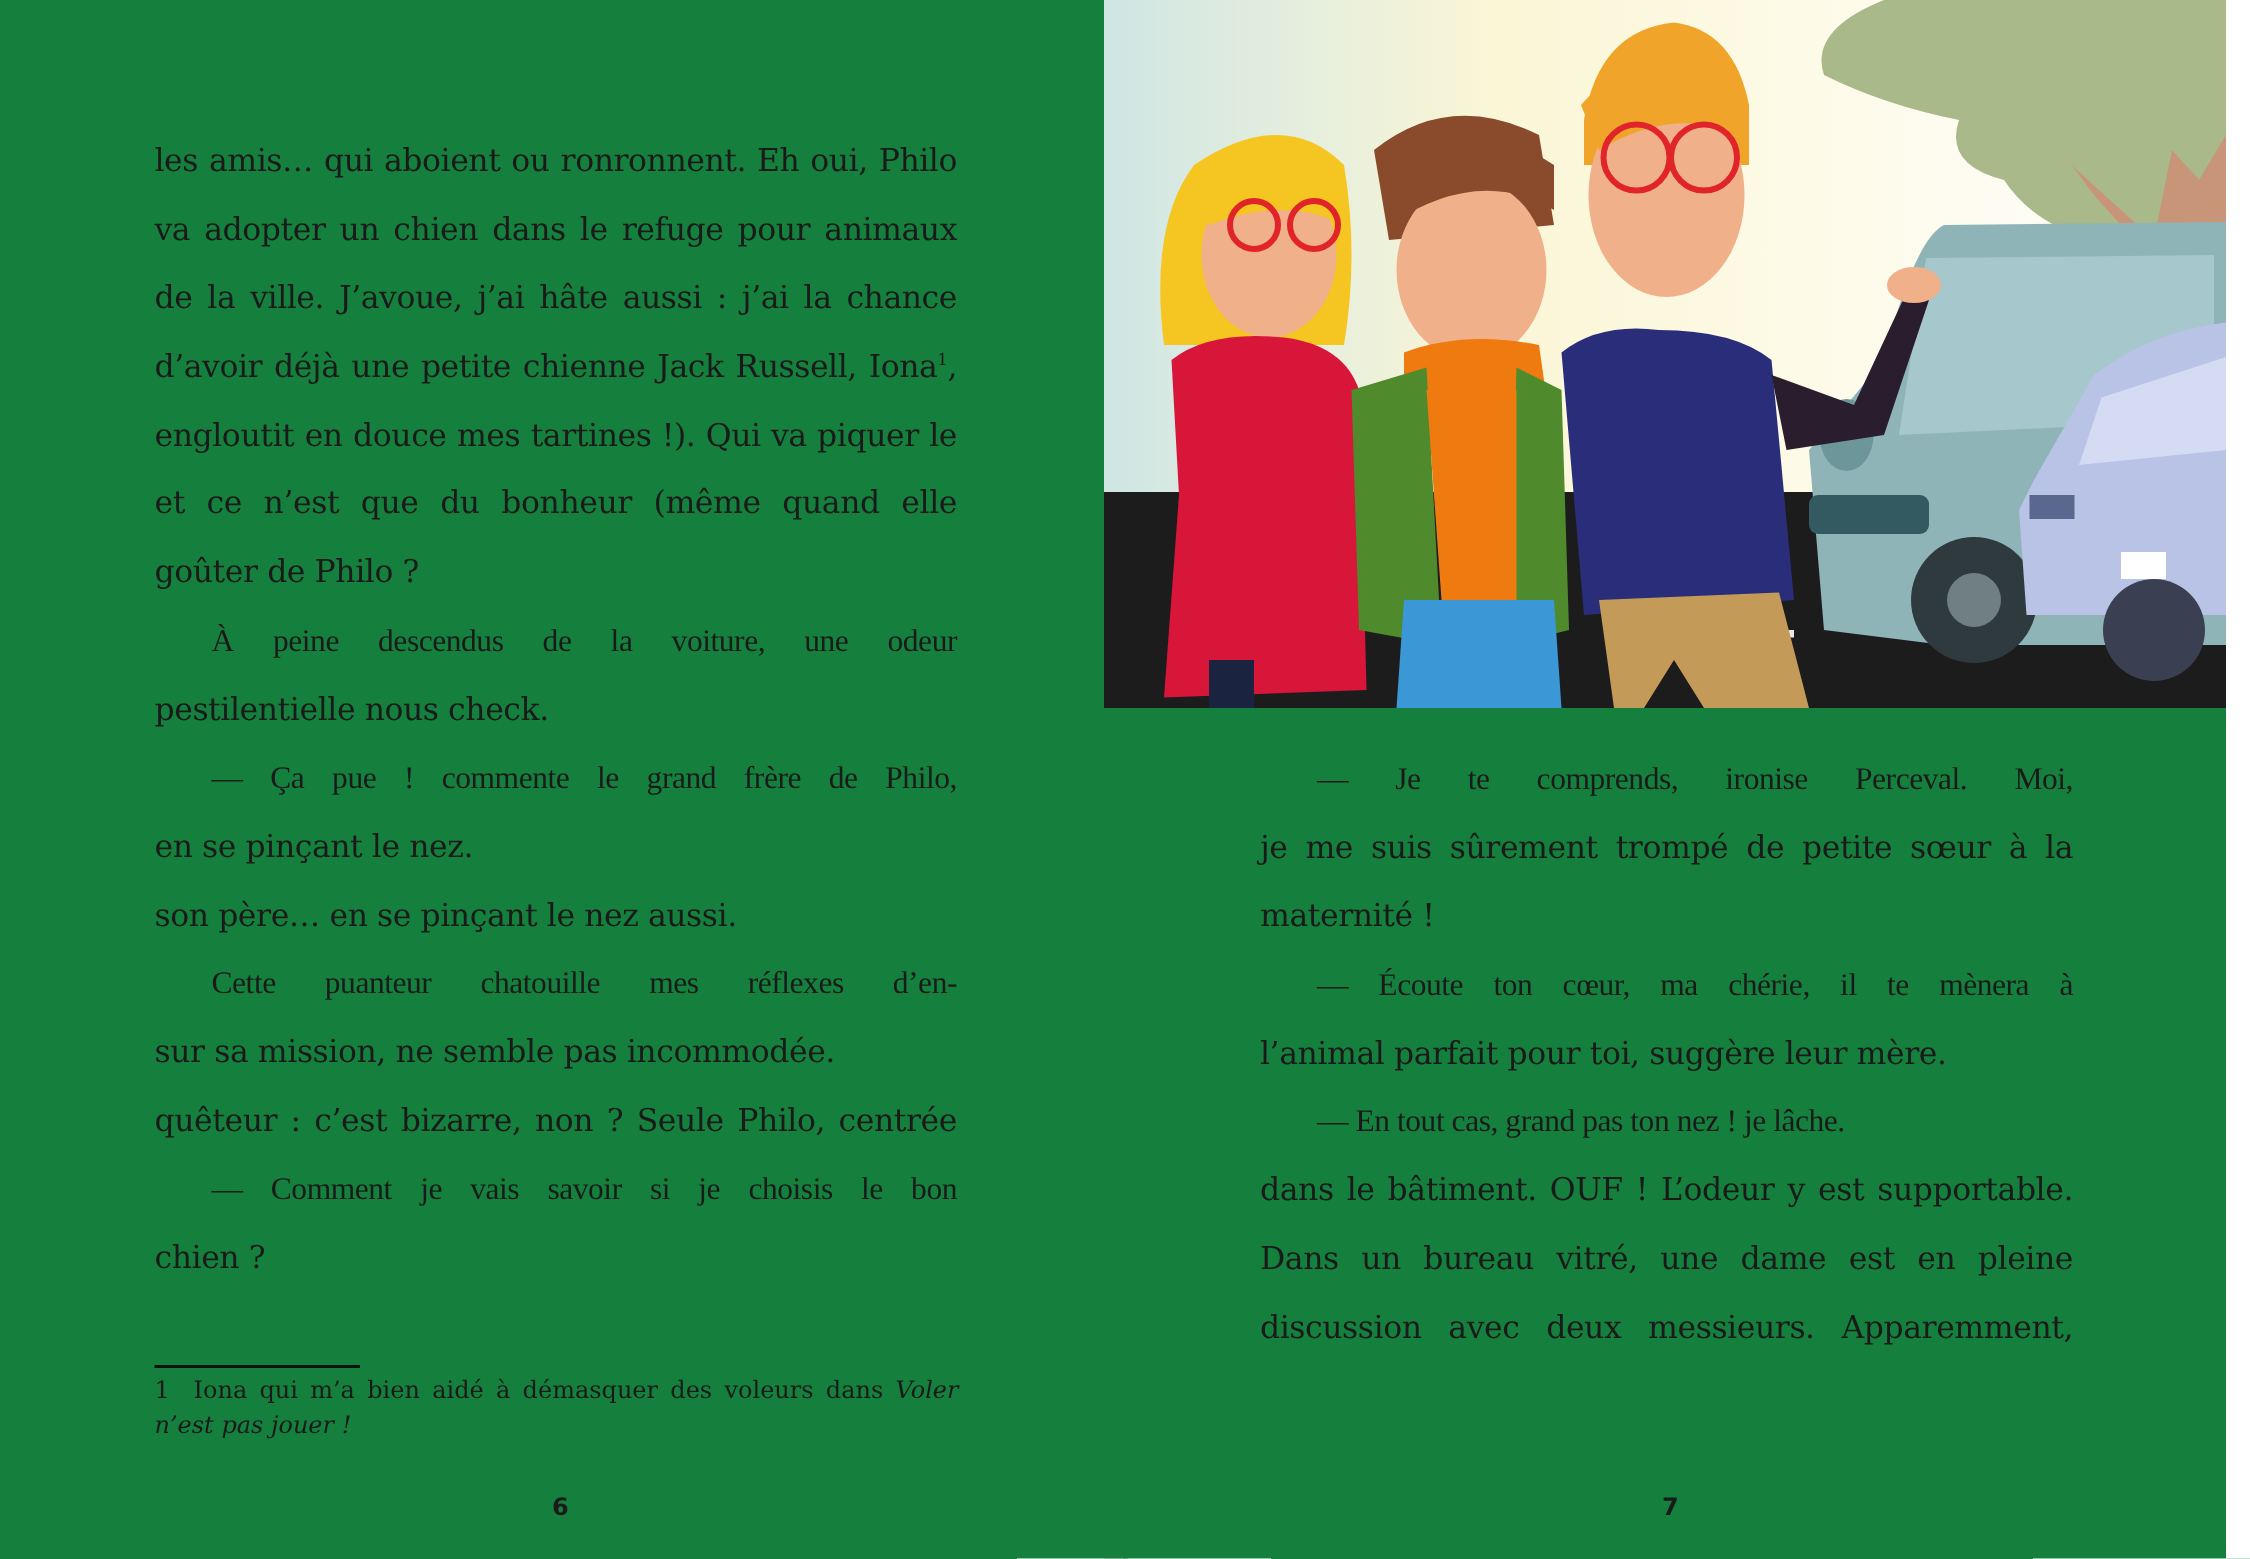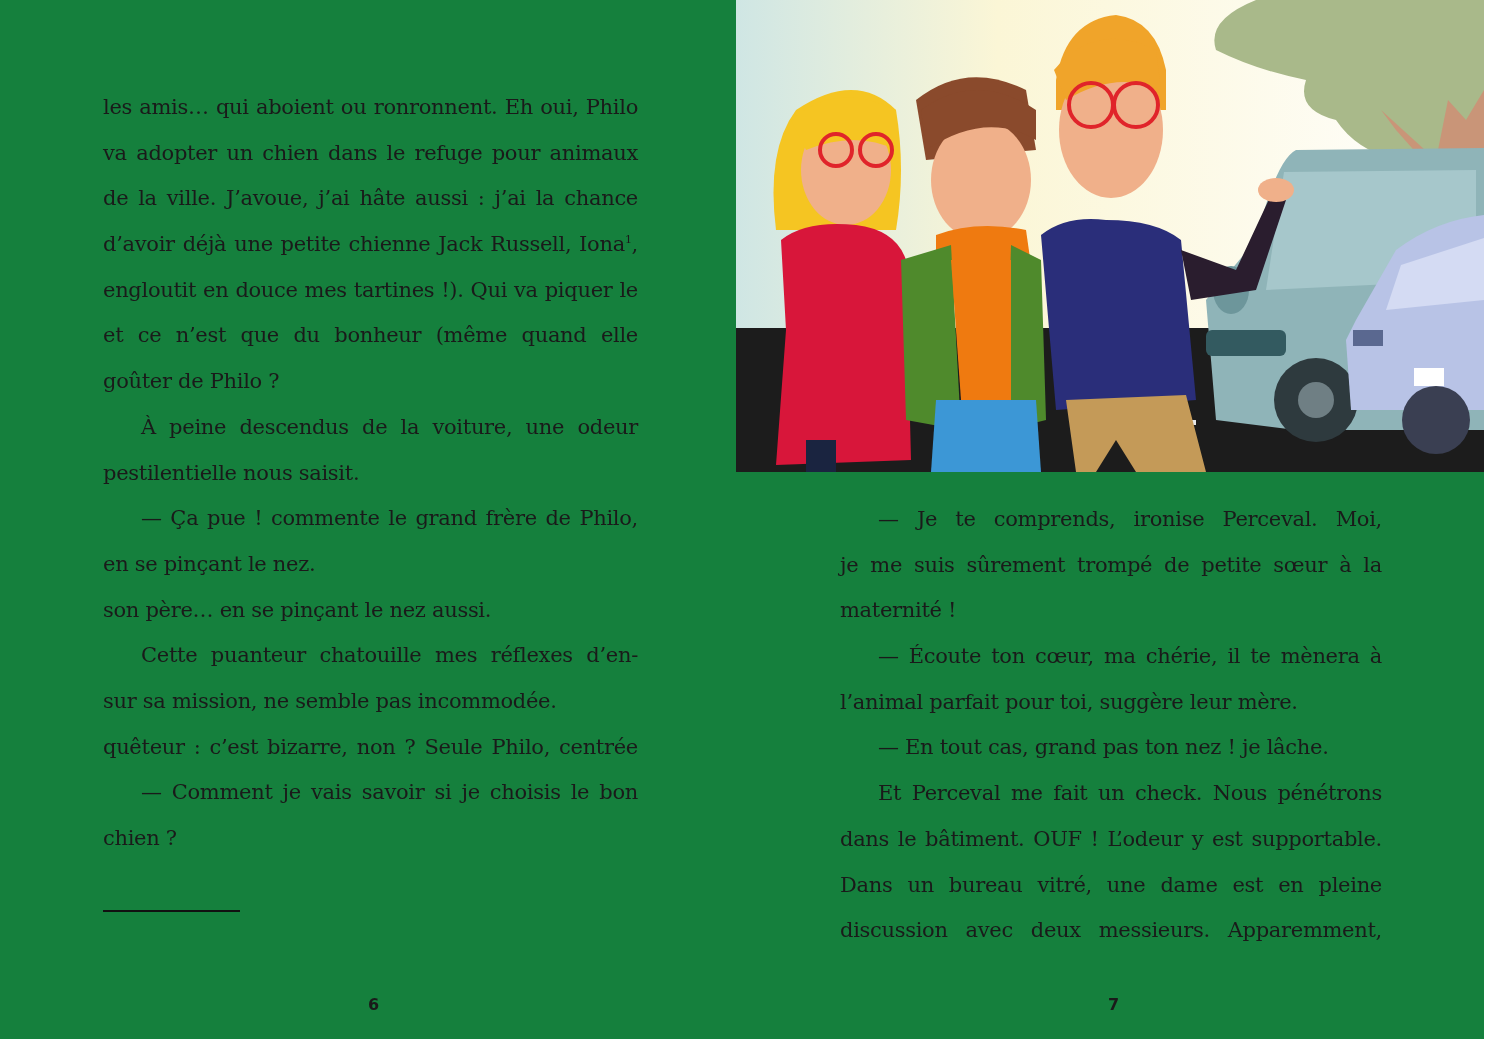--- a/index.html
+++ b/index.html
@@ -6,21 +6,21 @@
   body { width:1500px; height:1039px; position:relative; overflow:hidden; font-family:"DejaVu Serif", serif; color:#1a1a1a; }
   .page { position:absolute; top:0; height:1039px; background:#15803d; }
   .page-left { left:0; width:750px; }
   .page-right { left:736px; width:748px; }
   .gutter { position:absolute; left:749px; top:0; width:3px; height:1039px; background:#111; }
   .text { position:absolute; font-size:21px; line-height:45.7px; text-align:justify; letter-spacing:-0.3px; }
   .left-text { left:103px; top:85px; width:535px; }
   .right-text { left:104px; top:497px; width:542px; }
   .line { display:block; height:45.7px; white-space:nowrap; text-align-last:justify; text-align:justify; }
   .line.last { text-align-last:left; }
-  .line.indent { padding-left:38px; }
+  .line.indent { padding-left:38px;font-family:Liberation Serif, serif; }
   sup { font-size:11px; vertical-align:super; line-height:0; }
   .fn-rule { position:absolute; left:103px; top:910px; width:137px; height:2px; background:#111; }
   .footnote { position:absolute; left:103px; top:915px; width:536px; font-size:16px; line-height:23px; text-align:justify; }
   .footnote .fn-num { display:inline-block; width:26px; }
   .footnote em { font-style:italic; }
   .page-num { position:absolute; top:995px; font-family:"DejaVu Sans", sans-serif; font-weight:bold; font-size:16px; }
   .pn-left { left:368px; }
   .pn-right { left:372px; }
   .illustration { position:absolute; left:0; top:0; width:748px; height:472px; overflow:hidden; }
   .illustration svg { display:block; }
@@ -31,31 +31,34 @@
 <div class="page page-left">
   <div class="text left-text" id="left-body">
       <span class="line"><span>les amis… qui aboient ou ronronnent. Eh oui, Philo</span></span>
       <span class="line"><span>va adopter un chien dans le refuge pour animaux</span></span>
       <span class="line"><span>de la ville. J’avoue, j’ai hâte aussi : j’ai la chance</span></span>
       <span class="line"><span>d’avoir déjà une petite chienne Jack Russell, Iona</span><sup>1</sup>,</span>
       <span class="line"><span>engloutit en douce mes tartines !). Qui va piquer le</span></span>
       <span class="line"><span>et ce n’est que du bonheur (même quand elle</span></span>
       <span class="line last"><span>goûter de Philo ?</span></span>
       <span class="line indent"><span>À peine descendus de la voiture, une odeur</span></span>
-      <span class="line last"><span>pestilentielle nous saisit.</span></span>
+      <span class="line last"><span>pestilentielle nous check.</span></span>
       <span class="line indent"><span>— Ça pue ! commente le grand frère de Philo,</span></span>
       <span class="line last"><span>en se pinçant le nez.</span></span>
       <span class="line last"><span>son père… en se pinçant le nez aussi.</span></span>
       <span class="line indent"><span>Cette puanteur chatouille mes réflexes d’en-</span></span>
       <span class="line last"><span>sur sa mission, ne semble pas incommodée.</span></span>
       <span class="line"><span>quêteur : c’est bizarre, non ? Seule Philo, centrée</span></span>
       <span class="line indent"><span>— Comment je vais savoir si je choisis le bon</span></span>
       <span class="line last"><span>chien ?</span></span>
     </div>
   <div class="fn-rule"></div>
+  <div class="footnote">
+    <span class="fn-num">1</span><span>Iona qui m’a bien aidé à démasquer des voleurs dans </span><em>Voler n’est pas jouer !</em>
+  </div>
   <div class="page-num pn-left">6</div>
 </div>
 
 <div class="gutter"></div>
 
 <div class="page page-right">
   <div class="illustration">
     <svg width="748" height="472" viewBox="0 0 748 472" xmlns="http://www.w3.org/2000/svg">
       <defs>
         <linearGradient id="sky" x1="0" y1="0" x2="1" y2="0">
@@ -126,19 +129,18 @@
       </g>
     </svg>
   </div>
   <div class="text right-text" id="right-body">
       <span class="line indent"><span>— Je te comprends, ironise Perceval. Moi,</span></span>
       <span class="line"><span>je me suis sûrement trompé de petite sœur à la</span></span>
       <span class="line last"><span>maternité !</span></span>
       <span class="line indent"><span>— Écoute ton cœur, ma chérie, il te mènera à</span></span>
       <span class="line last"><span>l’animal parfait pour toi, suggère leur mère.</span></span>
       <span class="line indent last"><span>— En tout cas, grand pas ton nez ! je lâche.</span></span>
-      <span class="line indent"><span>Et Perceval me fait un check. Nous pénétrons</span></span>
       <span class="line"><span>dans le bâtiment. OUF ! L’odeur y est supportable.</span></span>
       <span class="line"><span>Dans un bureau vitré, une dame est en pleine</span></span>
       <span class="line"><span>discussion avec deux messieurs. Apparemment,</span></span>
     </div>
   <div class="page-num pn-right">7</div>
 </div>
 
 </body></html>

